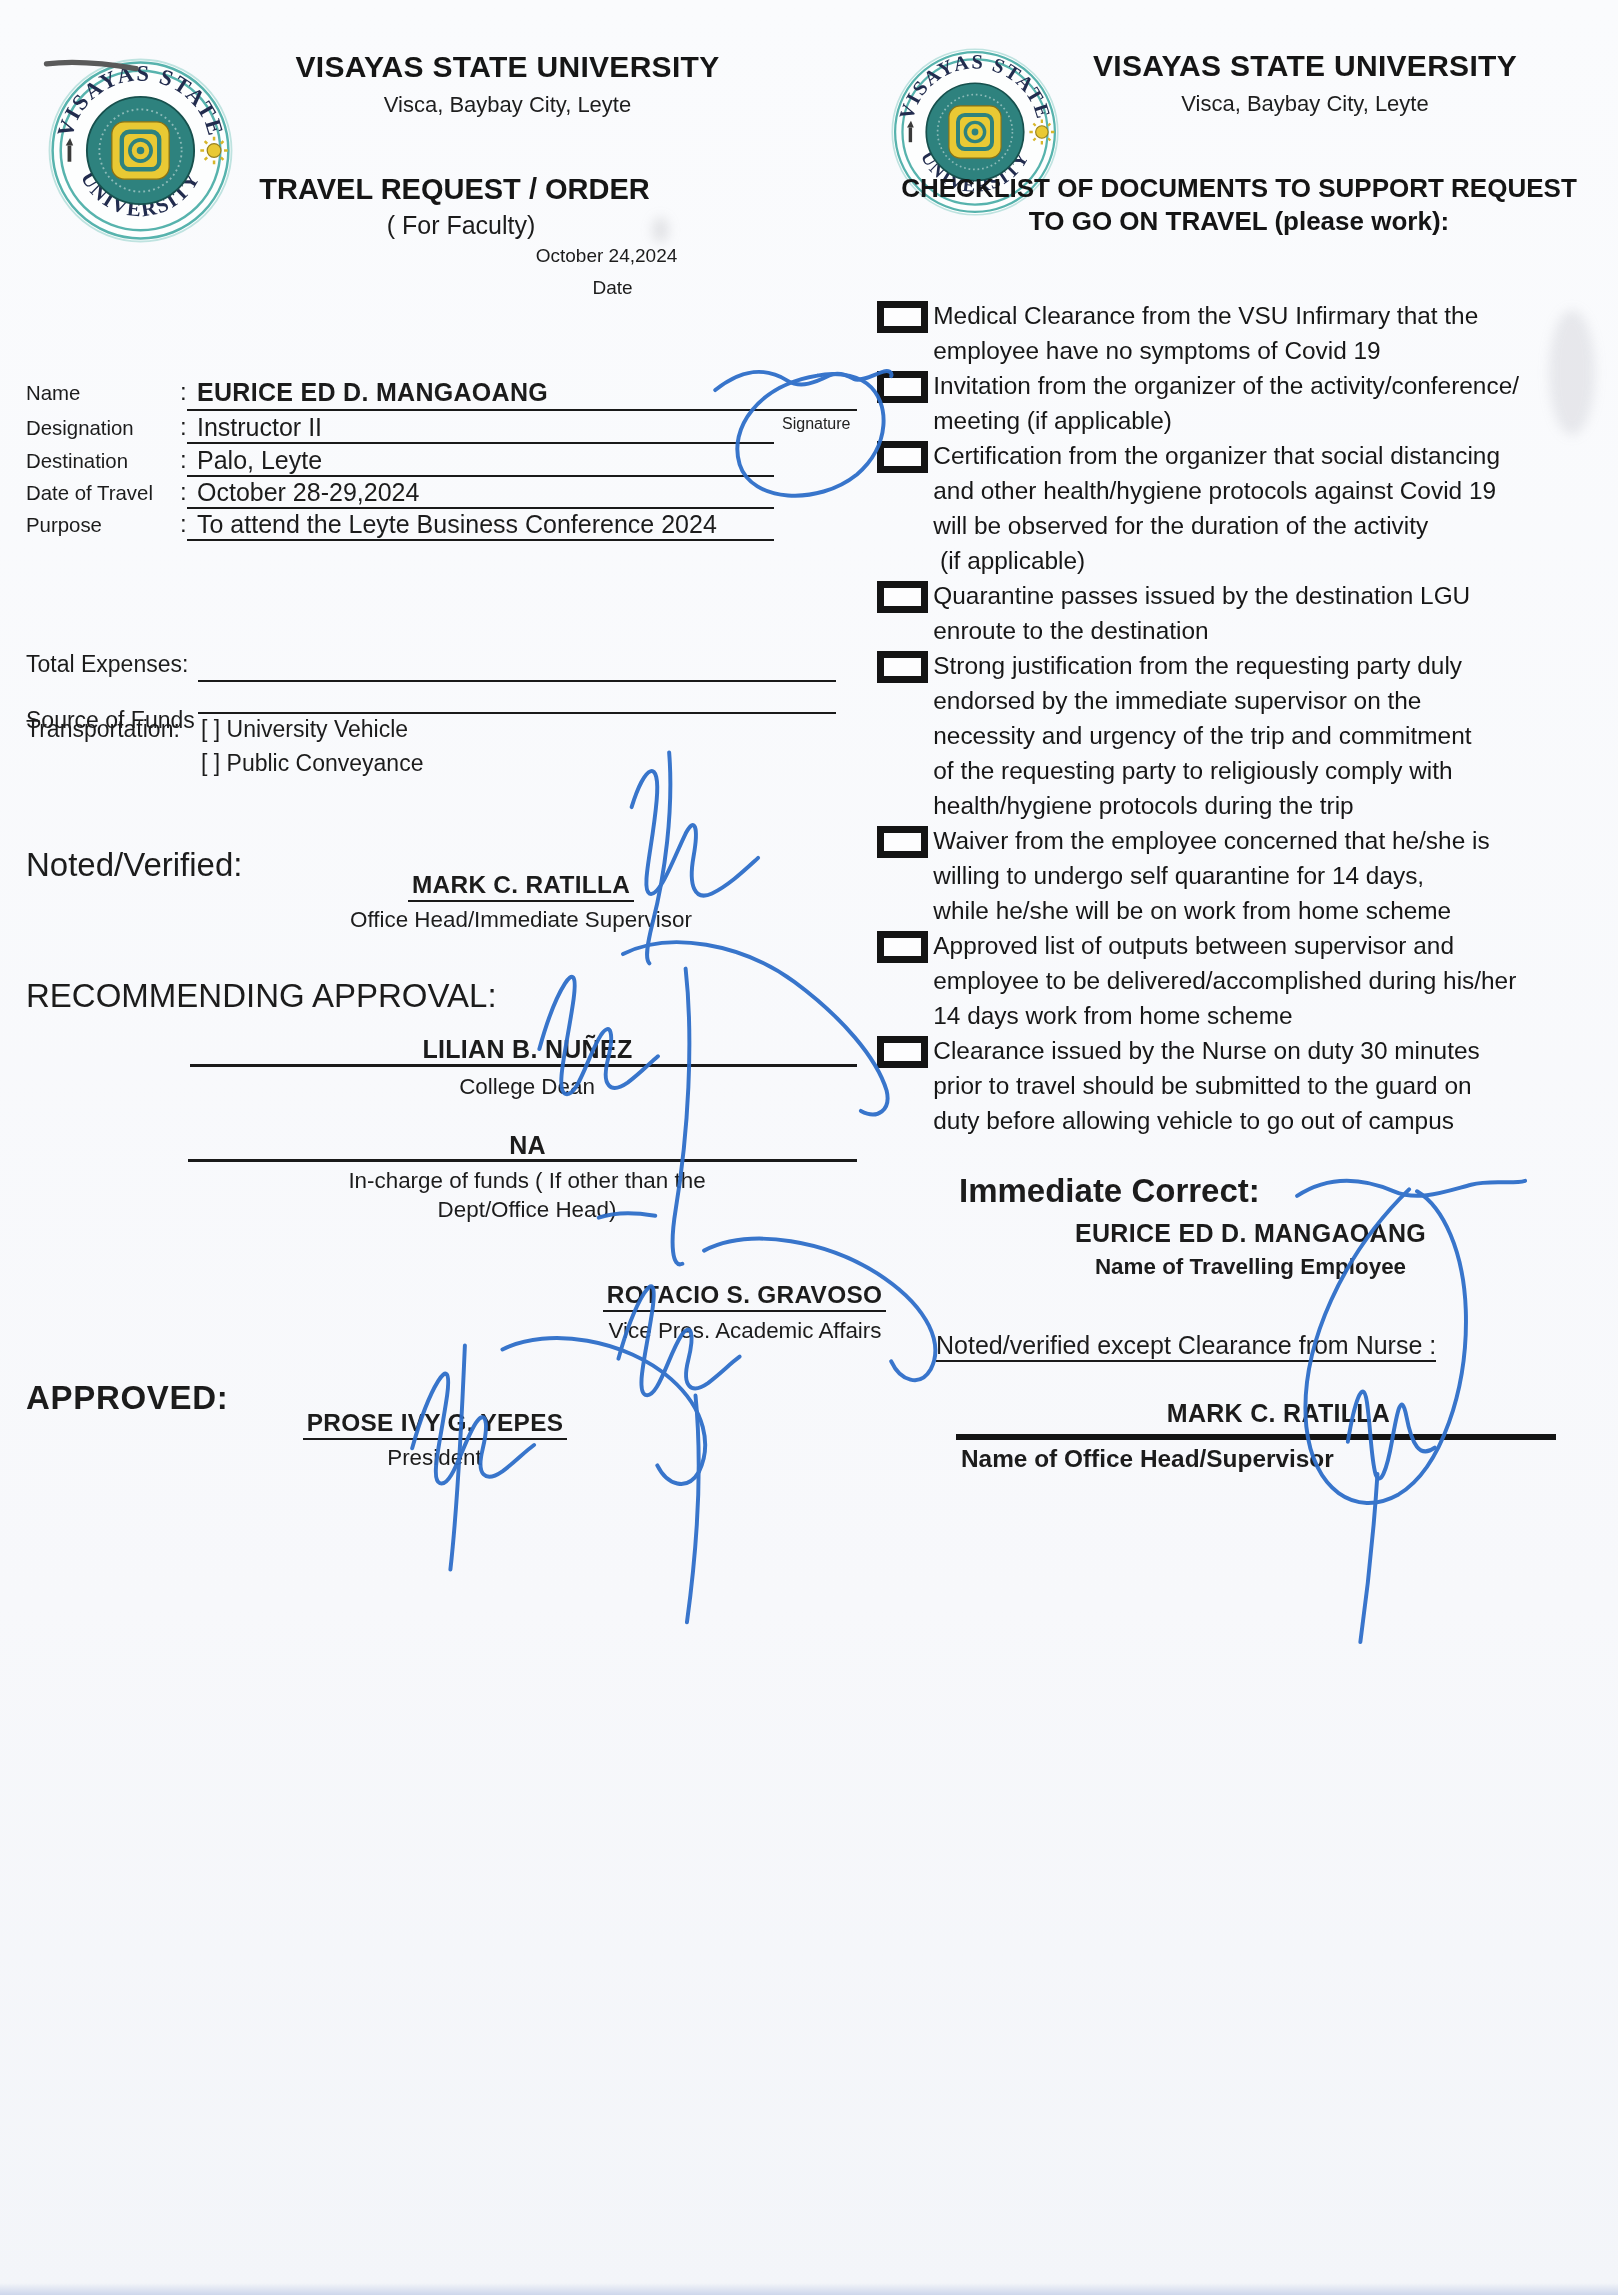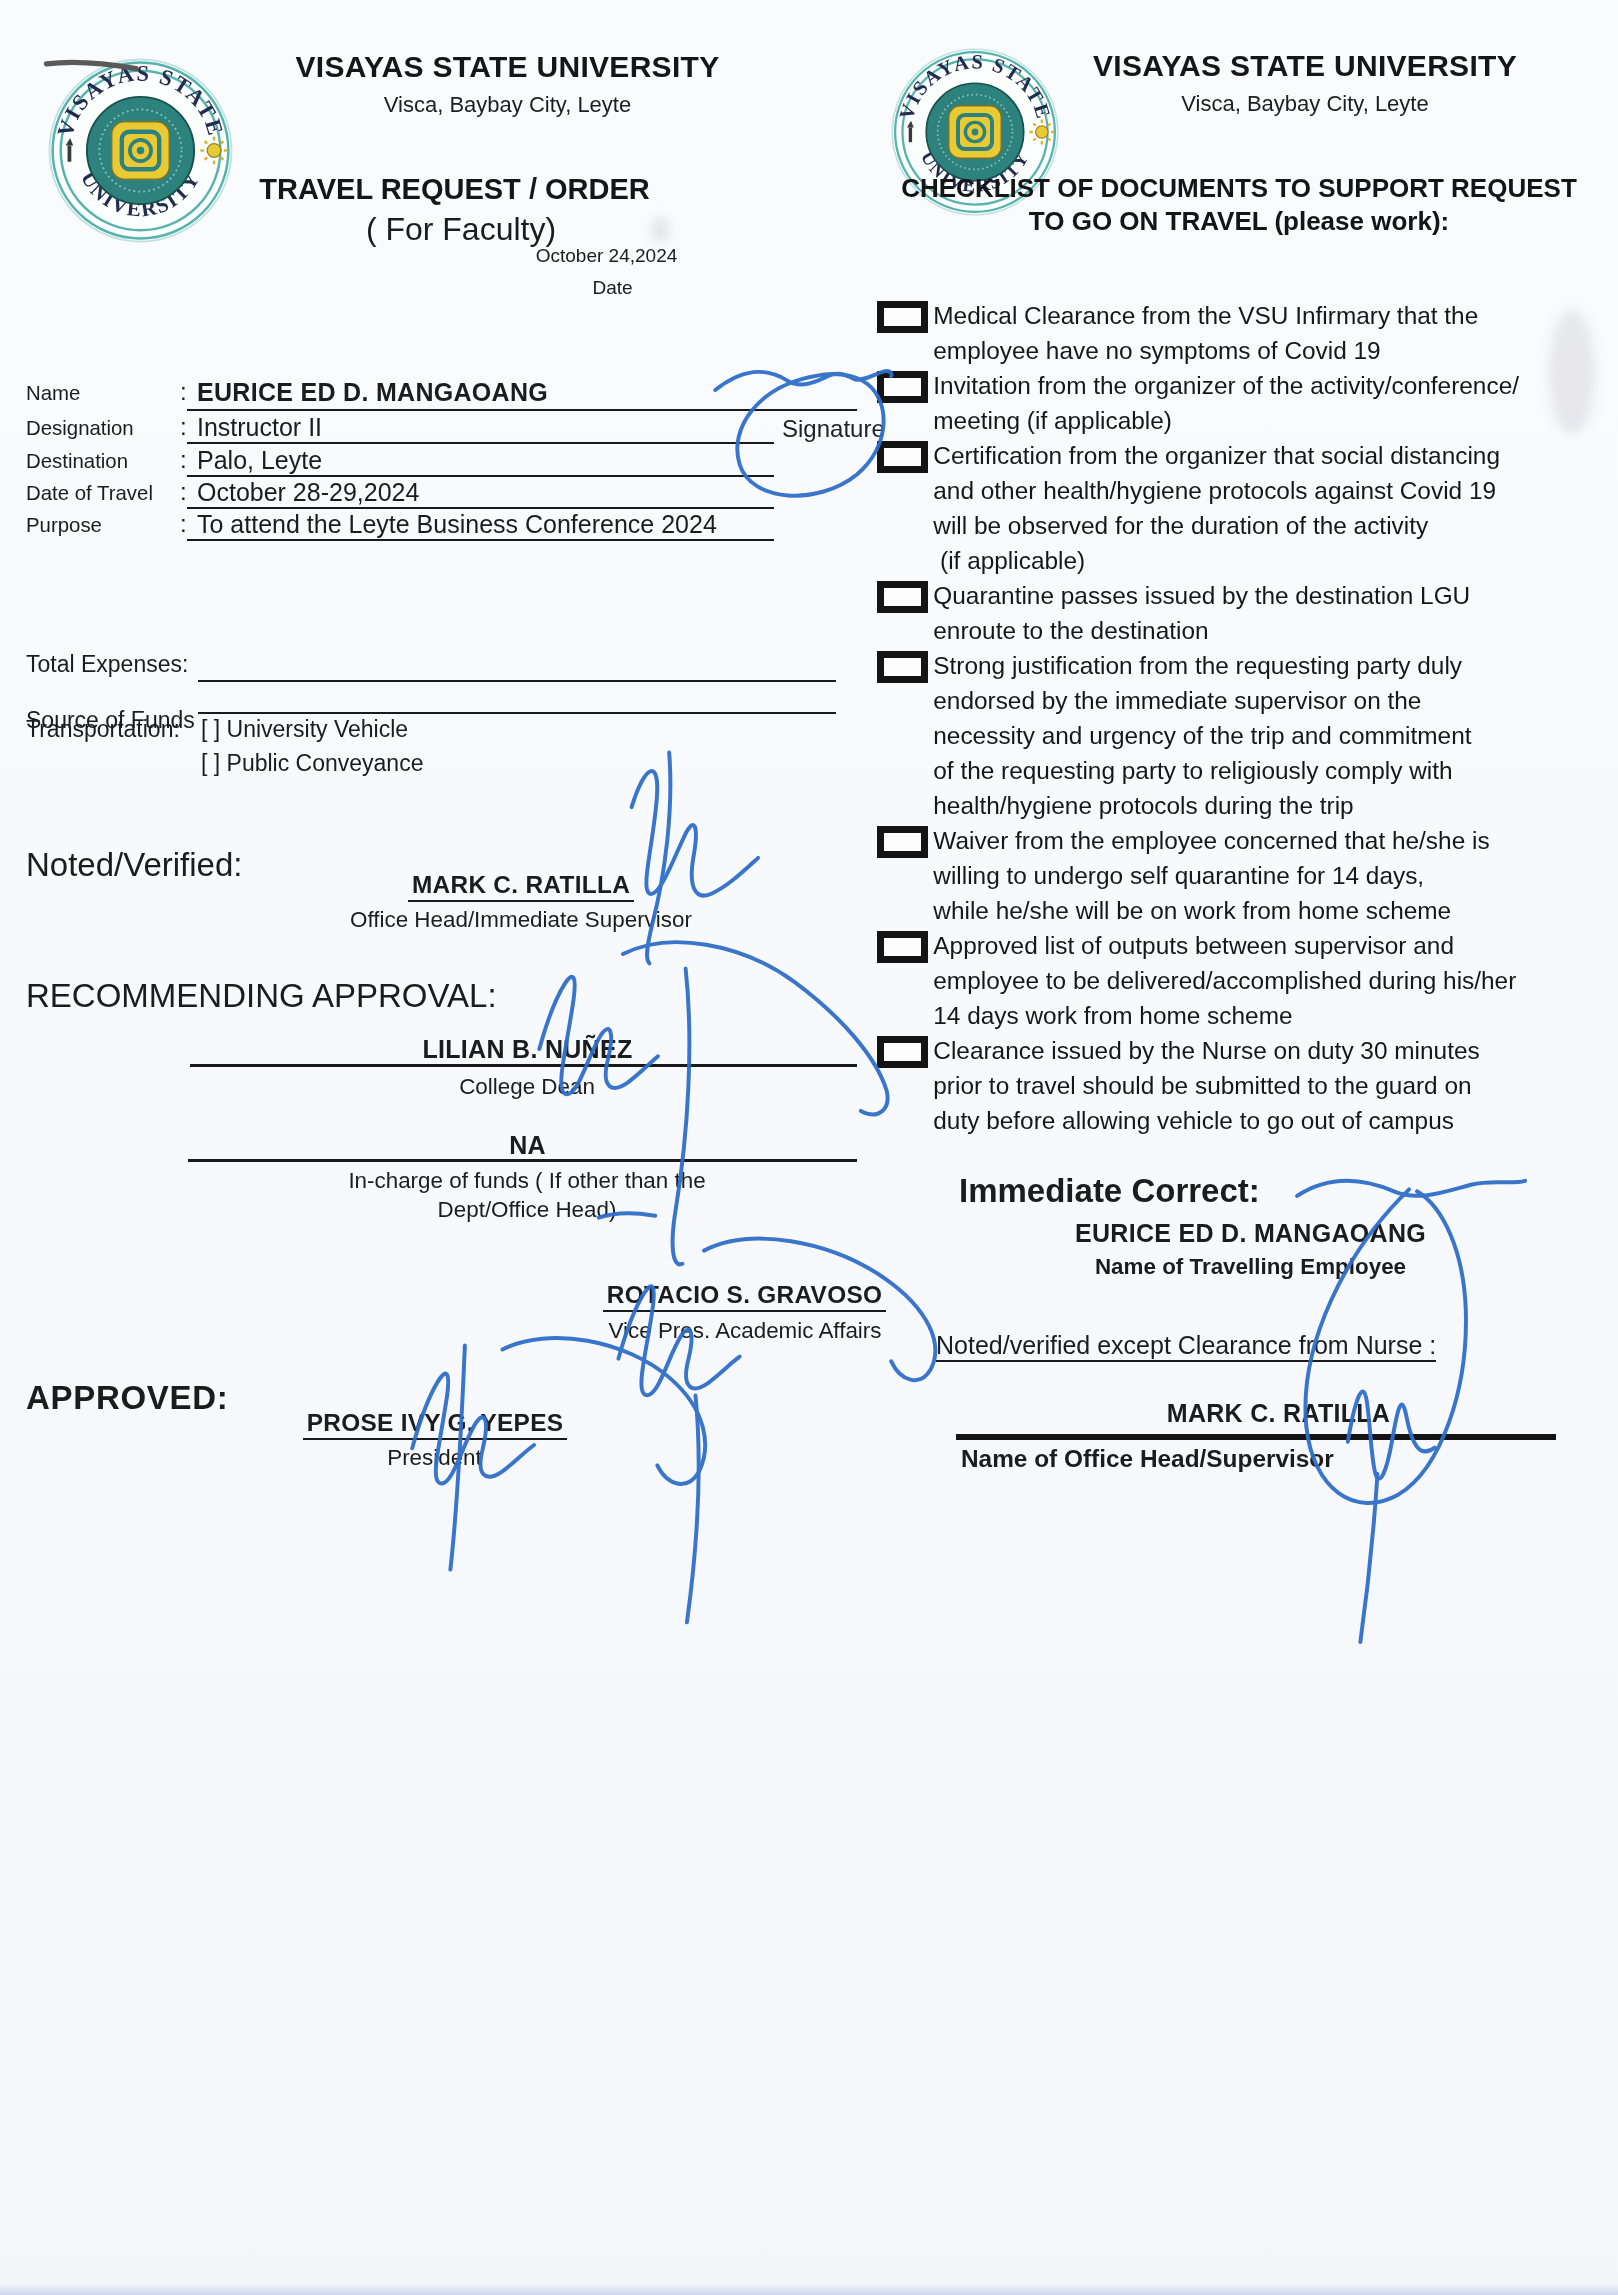--- a/index.html
+++ b/index.html
@@ -11,31 +11,31 @@
     color:#1c1c1c;
     overflow:hidden;
   }
   .abs{position:absolute;}
   .ctr{text-align:center;}
   .b{font-weight:bold;}
   
   .uni-title{font-size:30px;font-weight:bold;letter-spacing:0.3px;color:#161616;}
   .uni-addr{font-size:22px;color:#1e1e1e;}
   .form-title{font-size:29px;font-weight:bold;color:#161616;}
-  .form-sub{font-size:32px;}
+  .form-sub{font-size:25px;}
   .date-line{font-size:19px;}
   
   .frow{display:flex;align-items:flex-start;}
   .flabel{flex:0 0 154px;font-size:20.4px;padding-top:4px;}
   .fcolon{flex:0 0 17px;font-size:24px;}
   .fvalue{font-size:25px;white-space:nowrap;}
   .fvalue.b{letter-spacing:0.3px;}
   .underline{border-top:2.6px solid #1a1a1a;height:0;}
   .thickline{border-top:3.3px solid #1a1a1a;height:0;}
-  .sig-label{font-size:24px;color:#222;}
+  .sig-label{font-size:16px;color:#222;}
   .exp-label{font-size:23px;}
   .opt{font-size:23px;}
   .sec-label{font-size:33px;}
   .name-u{font-size:24.4px;font-weight:bold;border-bottom:2.6px solid #1a1a1a;display:inline-block;padding:0 4px 1.3px 4px;letter-spacing:0.3px;}
   .name-plain{font-size:25px;font-weight:bold;letter-spacing:0.3px;}
   .role{font-size:22.4px;}
   
   .chk-wrap{display:flex;flex-direction:column;}
   .chk-item{display:flex;align-items:flex-start;}
   .chk-box{flex:none;width:37px;height:18.5px;border:7.2px solid #141414;background:#fdfdfe;margin:2.6px 5.3px 0 0;}

